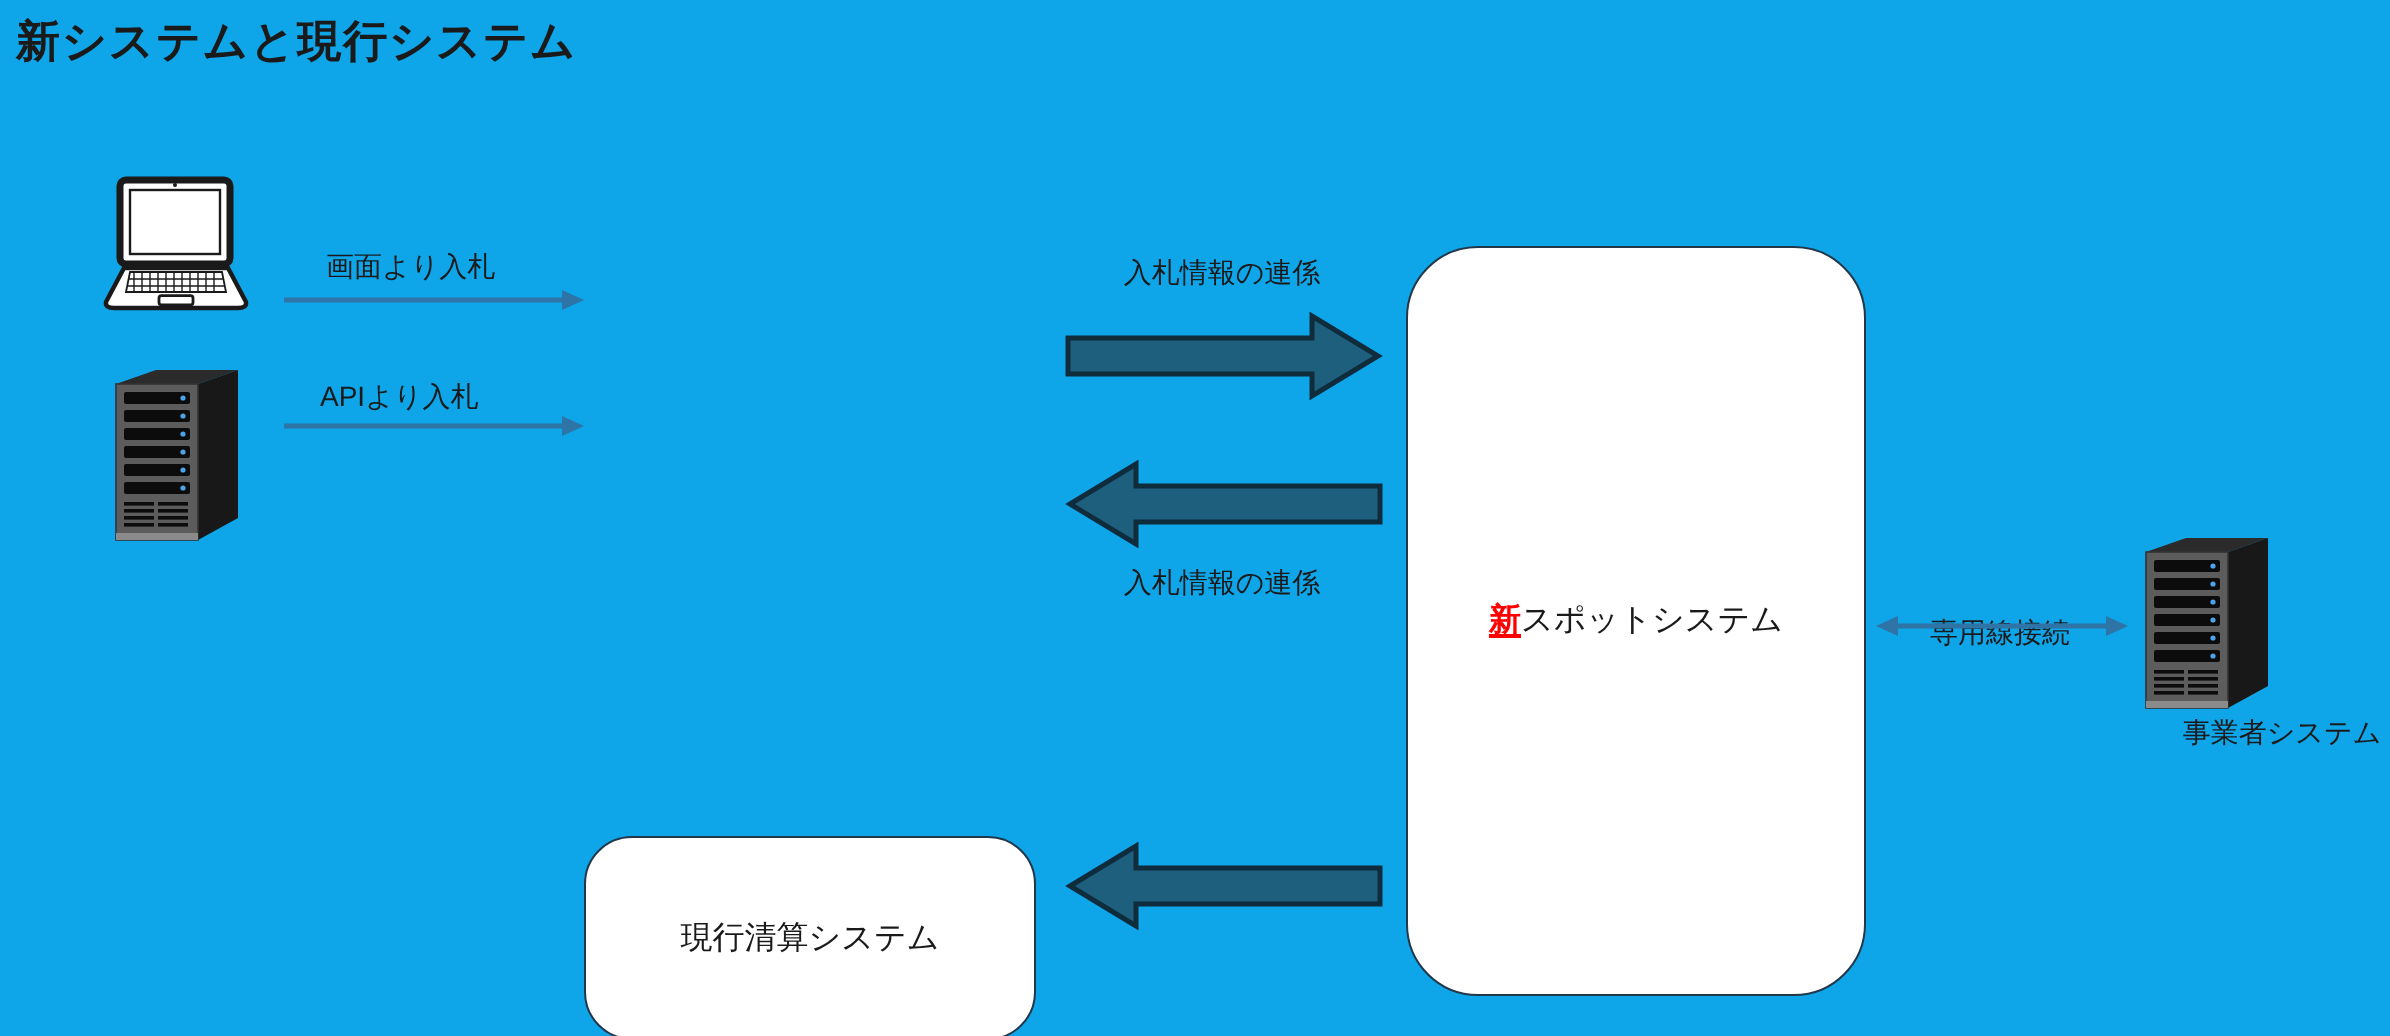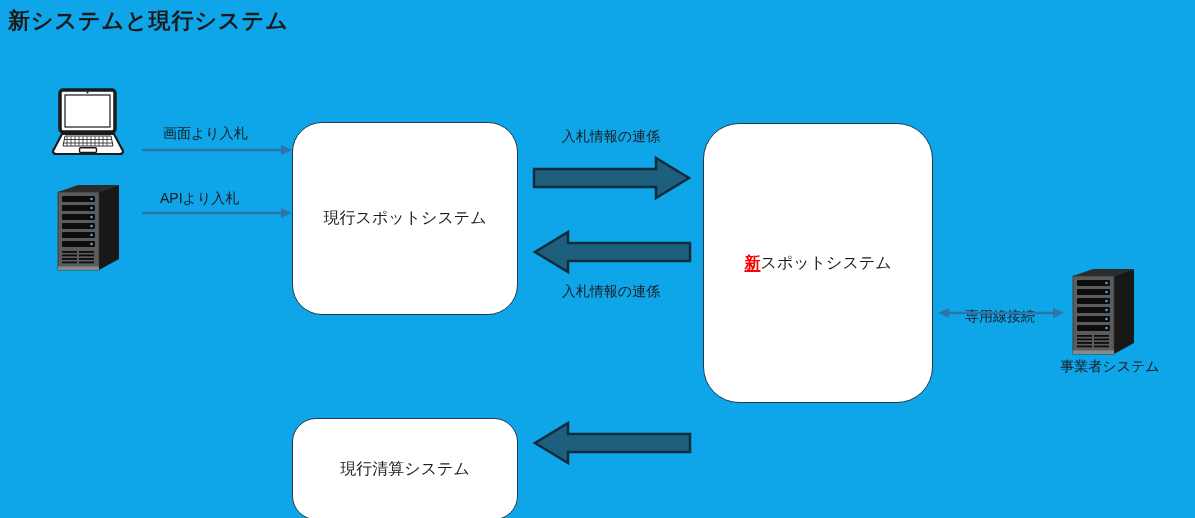--- a/index.html
+++ b/index.html
@@ -37,21 +37,21 @@
     background: #ffffff;
     border: 1.5px solid var(--boxBorder, #22384a);
     display: flex;
     align-items: center;
     justify-content: center;
     font-size: 16px;
     color: var(--text, #1a1a1a);
     white-space: nowrap;
   }
   .box-current-spot { left: 292px; top: 122px; width: 226px; height: 193px; border-radius: 30px; }
-  .box-new-spot     { left: 703px; top: 123px; width: 230px; height: 280px; border-radius: 36px; }
+  .box-new-spot     { left: 703px; top: 123px; width: 230px; height: 375px; border-radius: 36px; }
   .box-settlement   { left: 292px; top: 398px; width: 226px; height: 102px; border-radius: 24px; margin-top: 20px; }
   .new-highlight {
     color: var(--accentRed, #ff0000);
     font-weight: 700;
     text-decoration: underline;
     text-decoration-thickness: 2px;
     text-underline-offset: 2px;
   }
   .block-arrow-shape { fill: var(--blockArrowFill, #1e5f7e); stroke: var(--blockArrowStroke, #0f2c3d); stroke-width: 2.5; stroke-linejoin: miter; }
   .thin-line { stroke: var(--lineArrow, #2e74a6); stroke-width: 2.5; }
@@ -107,23 +107,20 @@
     <line class="thin-line" x1="0" y1="7" x2="140" y2="7"></line>
     <polygon class="thin-head" points="139,2 150,7 139,12"></polygon>
   </svg>
 
   <div class="lbl" style="left:160px; top:190px;">APIより入札</div>
   <svg class="abs" style="left:142px; top:206px;" width="150" height="14" viewBox="0 0 150 14">
     <line class="thin-line" x1="0" y1="7" x2="140" y2="7"></line>
     <polygon class="thin-head" points="139,2 150,7 139,12"></polygon>
   </svg>
 
-  <div class="sysbox box-current-spot">
-    <span>現行スポットシステム</span>
-  </div>
 
   <div class="lbl centered" style="left:611px; top:128px;">入札情報の連係</div>
   <svg class="abs" style="left:532px; top:156px;" width="160" height="44" viewBox="0 0 160 44">
     <polygon class="block-arrow-shape" points="2,13 124,13 124,2 157,22 124,42 124,31 2,31"></polygon>
   </svg>
 
   <svg class="abs" style="left:532px; top:230px;" width="160" height="44" viewBox="0 0 160 44">
     <polygon class="block-arrow-shape" points="158,13 36,13 36,2 3,22 36,42 36,31 158,31"></polygon>
   </svg>
   <div class="lbl centered" style="left:611px; top:283px;">入札情報の連係</div>
@@ -158,21 +155,21 @@
     <rect x="7" y="68" width="15" height="1.8" fill="#0c0c0c"></rect>
       <rect x="24" y="68" width="15" height="1.8" fill="#0c0c0c"></rect>
     <rect x="7" y="71.5" width="15" height="1.8" fill="#0c0c0c"></rect>
       <rect x="24" y="71.5" width="15" height="1.8" fill="#0c0c0c"></rect>
     <rect x="7" y="75" width="15" height="1.8" fill="#0c0c0c"></rect>
       <rect x="24" y="75" width="15" height="1.8" fill="#0c0c0c"></rect>
     <rect x="7" y="78.5" width="15" height="1.8" fill="#0c0c0c"></rect>
       <rect x="24" y="78.5" width="15" height="1.8" fill="#0c0c0c"></rect>
     <rect x="3" y="83.5" width="41" height="3.5" fill="#8a8a8a"></rect>
   </svg>
-  <div class="lbl centered" style="left:1110px; top:358px;">事業者システム</div>
+  <div class="lbl centered" style="left:1141px; top:358px;">事業者システム</div>
 
   <div class="sysbox box-settlement">
     <span>現行清算システム</span>
   </div>
 
   <svg class="abs" style="left:532px; top:421px;" width="160" height="44" viewBox="0 0 160 44">
     <polygon class="block-arrow-shape" points="158,13 36,13 36,2 3,22 36,42 36,31 158,31"></polygon>
   </svg>
 
 </div>

